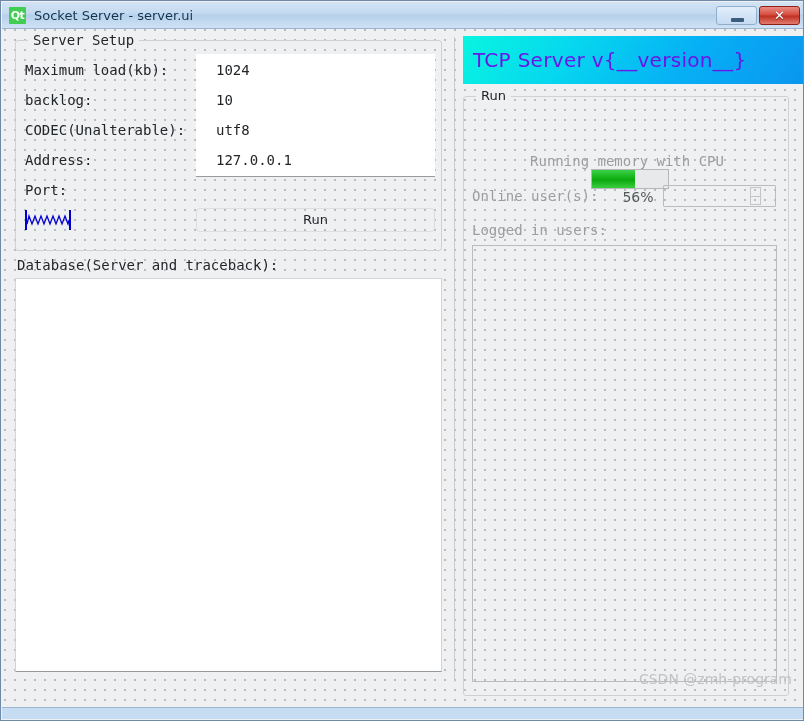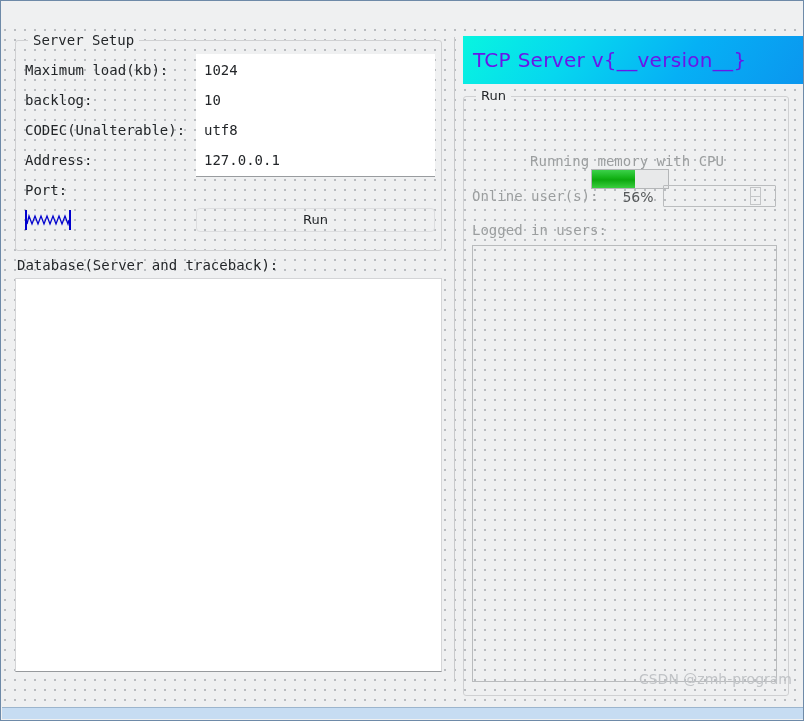--- a/index.html
+++ b/index.html
@@ -160,21 +160,21 @@
   .form-input {
     flex: 1 1 auto;
     height: 33px;
     box-sizing: border-box;
     background: #ffffff;
     border: none;
     border-bottom: 1px solid #999c9f;
     font-family: "DejaVu Sans Mono", monospace;
     font-size: 14px;
     color: #232629;
-    padding: 0 8px;
+    padding: 0 20px;
     outline: none;
   }
 
   
   #spacer-widget {
     width: 46px;
     height: 20px;
     flex: none;
     position: relative;
   }
@@ -351,20 +351,30 @@
     height: 11px;
     background: #c6dcf2;
     border-top: 1px solid #9cb5cd;
   }
 </style>
 </head>
 <body>
 
 <div id="window">
 
+  <div id="titlebar">
+    <div id="qt-logo">Qt</div>
+    <div id="title-text">Socket Server - server.ui</div>
+    <div class="titlebtn" id="btn-min">
+      <div class="glyph"></div>
+    </div>
+    <div class="titlebtn" id="btn-close">
+      <div class="glyph">✕</div>
+    </div>
+  </div>
 
   <div id="canvas">
 
     <div id="vsep"></div>
 
     <div class="groupbox" id="gb-server">
       <div class="gb-title">Server Setup</div>
 
       <div class="form-row" style="top:16px;">
         <span class="form-label">Maximum load(kb):</span>

